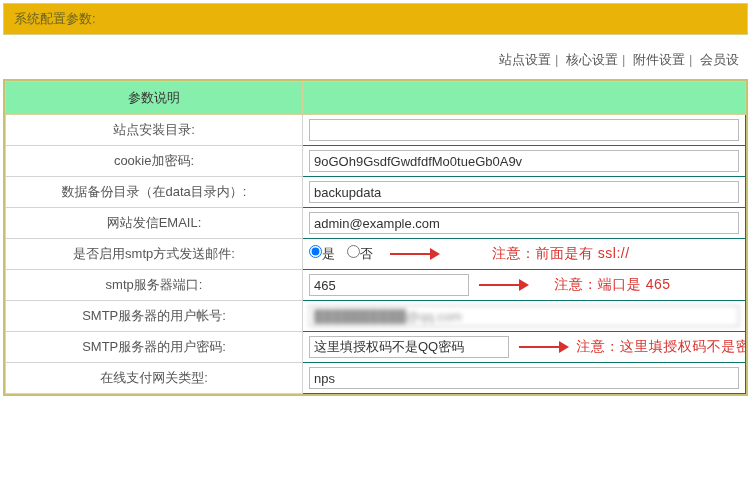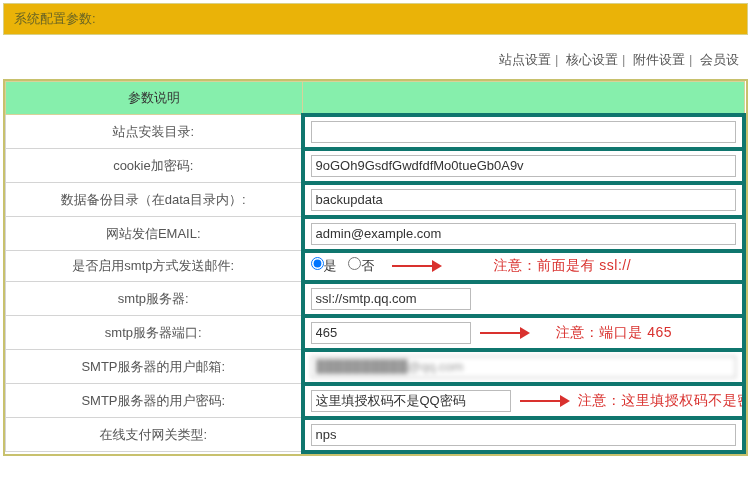--- a/index.html
+++ b/index.html
@@ -46,21 +46,21 @@
   table.form-table td.label {
     width: 297px;
     text-align: center;
     padding: 6px 6px;
     border: 1px solid #d4d4d4;
     color: #555;
     vertical-align: middle;
   }
   table.form-table td.value {
     padding: 4px 6px;
-    border: 4px solid #0f766e;
+    border: 1px solid #0f766e;
     position: relative;
     white-space: nowrap;
     overflow: hidden;
   }
   input[type="text"] {
     width: 100%;
     max-width: 560px;
     font-size: 13px;
     padding: 2px 4px;
     border: 1px solid #bbb;
@@ -161,38 +161,32 @@
     <td class="value">
       <span class="radio-group val-wrap">
         <label><input type="radio" name="smtp_en" checked="" style=""><span>是</span></label>
         <label><input type="radio" name="smtp_en" style=""><span>否</span></label>
       </span>
       <span class="arrow"></span>
       <span class="note">注意：前面是有 ssl://</span>
     </td>
   </tr>
 
-  <tr>
-    <td class="label">smtp服务器:</td>
-    <td class="value">
-      <span class="val-wrap"><input type="text" class="w-short" value="ssl://smtp.qq.com" style=""></span>
-    </td>
-  </tr>
 
   <tr>
     <td class="label">smtp服务器端口:</td>
     <td class="value">
       <span class="val-wrap"><input type="text" class="w-short" value="465" style=""></span>
       <span class="arrow"></span>
       <span class="note" style="margin-left:20px">注意：端口是 465</span>
     </td>
   </tr>
 
   <tr>
-    <td class="label">SMTP服务器的用户邮箱:</td>
+    <td class="label">SMTP服务器的用户帐号:</td>
     <td class="value"><input type="text" class="blur" value="██████████@qq.com" style=""></td>
   </tr>
 
 
   <tr>
     <td class="label">SMTP服务器的用户密码:</td>
     <td class="value">
       <span class="val-wrap"><input type="text" class="w-med" value="这里填授权码不是QQ密码" style=""></span>
       <span class="arrow"></span>
       <span class="note" style="margin-left:2px">注意：这里填授权码不是密码</span>

